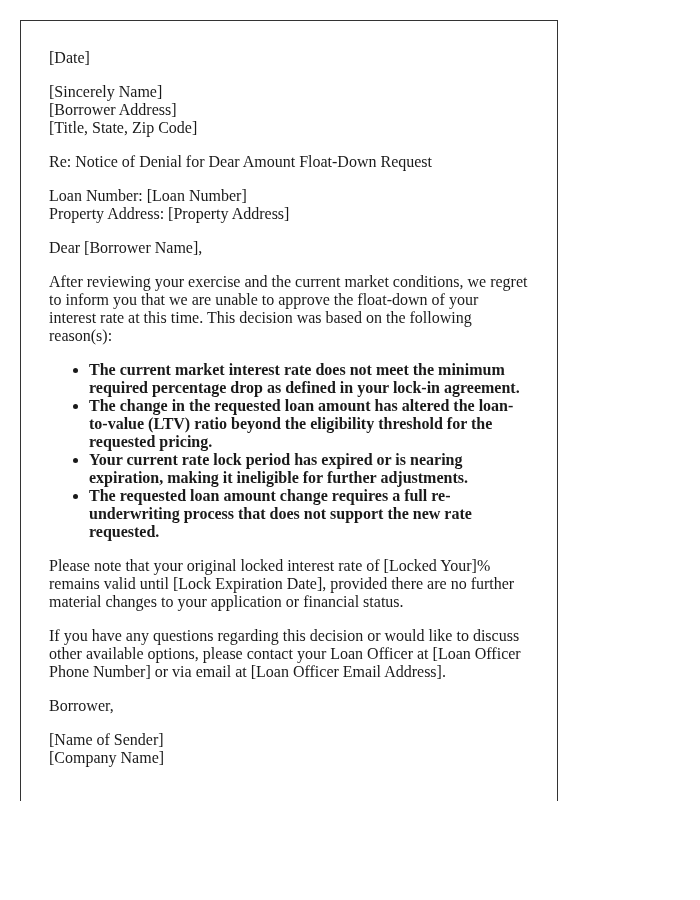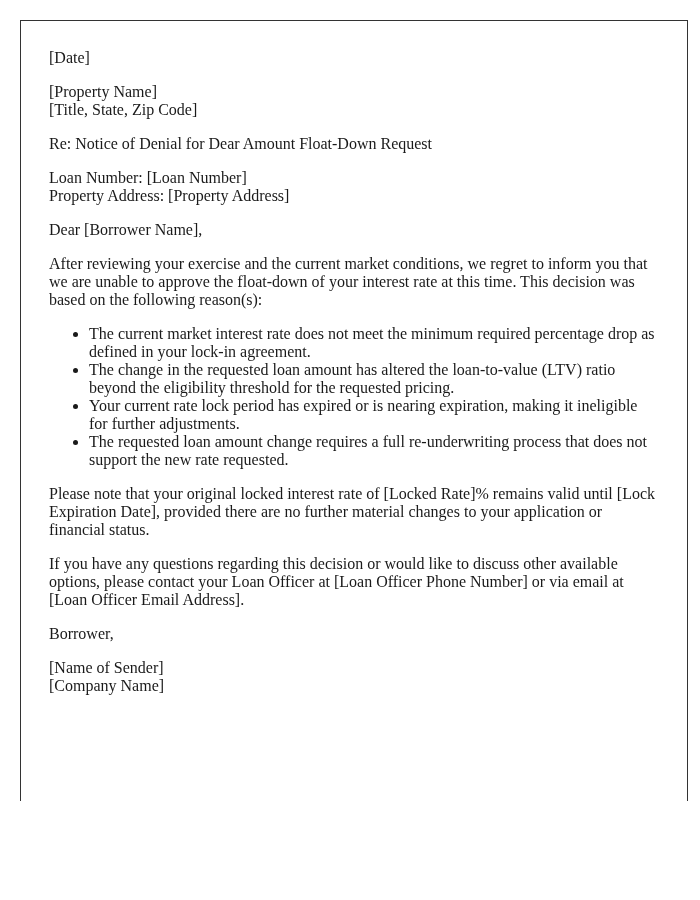--- a/index.html
+++ b/index.html
@@ -13,51 +13,53 @@
       position: relative;
       overflow: hidden;
       font-family: "Liberation Serif", "DejaVu Serif", serif;
       font-size: 16px;
       color: #1a1a1a;
     }
     .letter {
       position: absolute;
       left: 20px;
       top: 20px;
-      width: 668px;
+      width: 538px;
       height: 781px;
       border-top: 1px solid #333;
       border-left: 1px solid #333;
       border-right: 1px solid #333;
       box-sizing: border-box;
       padding: 28px 28px 0 28px;
       line-height: 18px;
     }
     .letter p {
       margin: 0 0 16px 0;
     }
     .letter ul {
       margin: 16px 0 16px 0;
       padding-left: 40px;
+      font-weight: bold;
     }
     .letter ul li {
       margin: 0;
     }
     .block-line {
       display: block;
     }
   </style>
 </head>
 <body>
 
 <div class="letter">
   <p>[Date]</p>
 
   <p>
-    <span class="block-line">[Property Name]</span>
+    <span class="block-line">[Sincerely Name]</span>
+    <span class="block-line">[Borrower Address]</span>
     <span class="block-line">[Title, State, Zip Code]</span>
   </p>
 
   <p>Re: Notice of Denial for Dear Amount Float-Down Request</p>
 
   <p>
     <span class="block-line">Loan Number: [Loan Number]</span>
     <span class="block-line">Property Address: [Property Address]</span>
   </p>
 
@@ -66,21 +68,21 @@
 
   <p>After reviewing your exercise and the current market conditions, we regret to inform you that we are unable to approve the float-down of your interest rate at this time. This decision was based on the following reason(s):</p>
 
   <ul>
     <li>The current market interest rate does not meet the minimum required percentage drop as defined in your lock-in agreement.</li>
     <li>The change in the requested loan amount has altered the loan-to-value (LTV) ratio beyond the eligibility threshold for the requested pricing.</li>
     <li>Your current rate lock period has expired or is nearing expiration, making it ineligible for further adjustments.</li>
     <li>The requested loan amount change requires a full re-underwriting process that does not support the new rate requested.</li>
   </ul>
 
-  <p>Please note that your original locked interest rate of [Locked Rate]% remains valid until [Lock Expiration Date], provided there are no further material changes to your application or financial status.</p>
+  <p>Please note that your original locked interest rate of [Locked Your]% remains valid until [Lock Expiration Date], provided there are no further material changes to your application or financial status.</p>
 
   <p>If you have any questions regarding this decision or would like to discuss other available options, please contact your Loan Officer at [Loan Officer Phone Number] or via email at [Loan Officer Email Address].</p>
 
   <p>Borrower,</p>
 
   <p>
     <span class="block-line">[Name of Sender]</span>
     <span class="block-line">[Company Name]</span>
   </p>
 </div>

